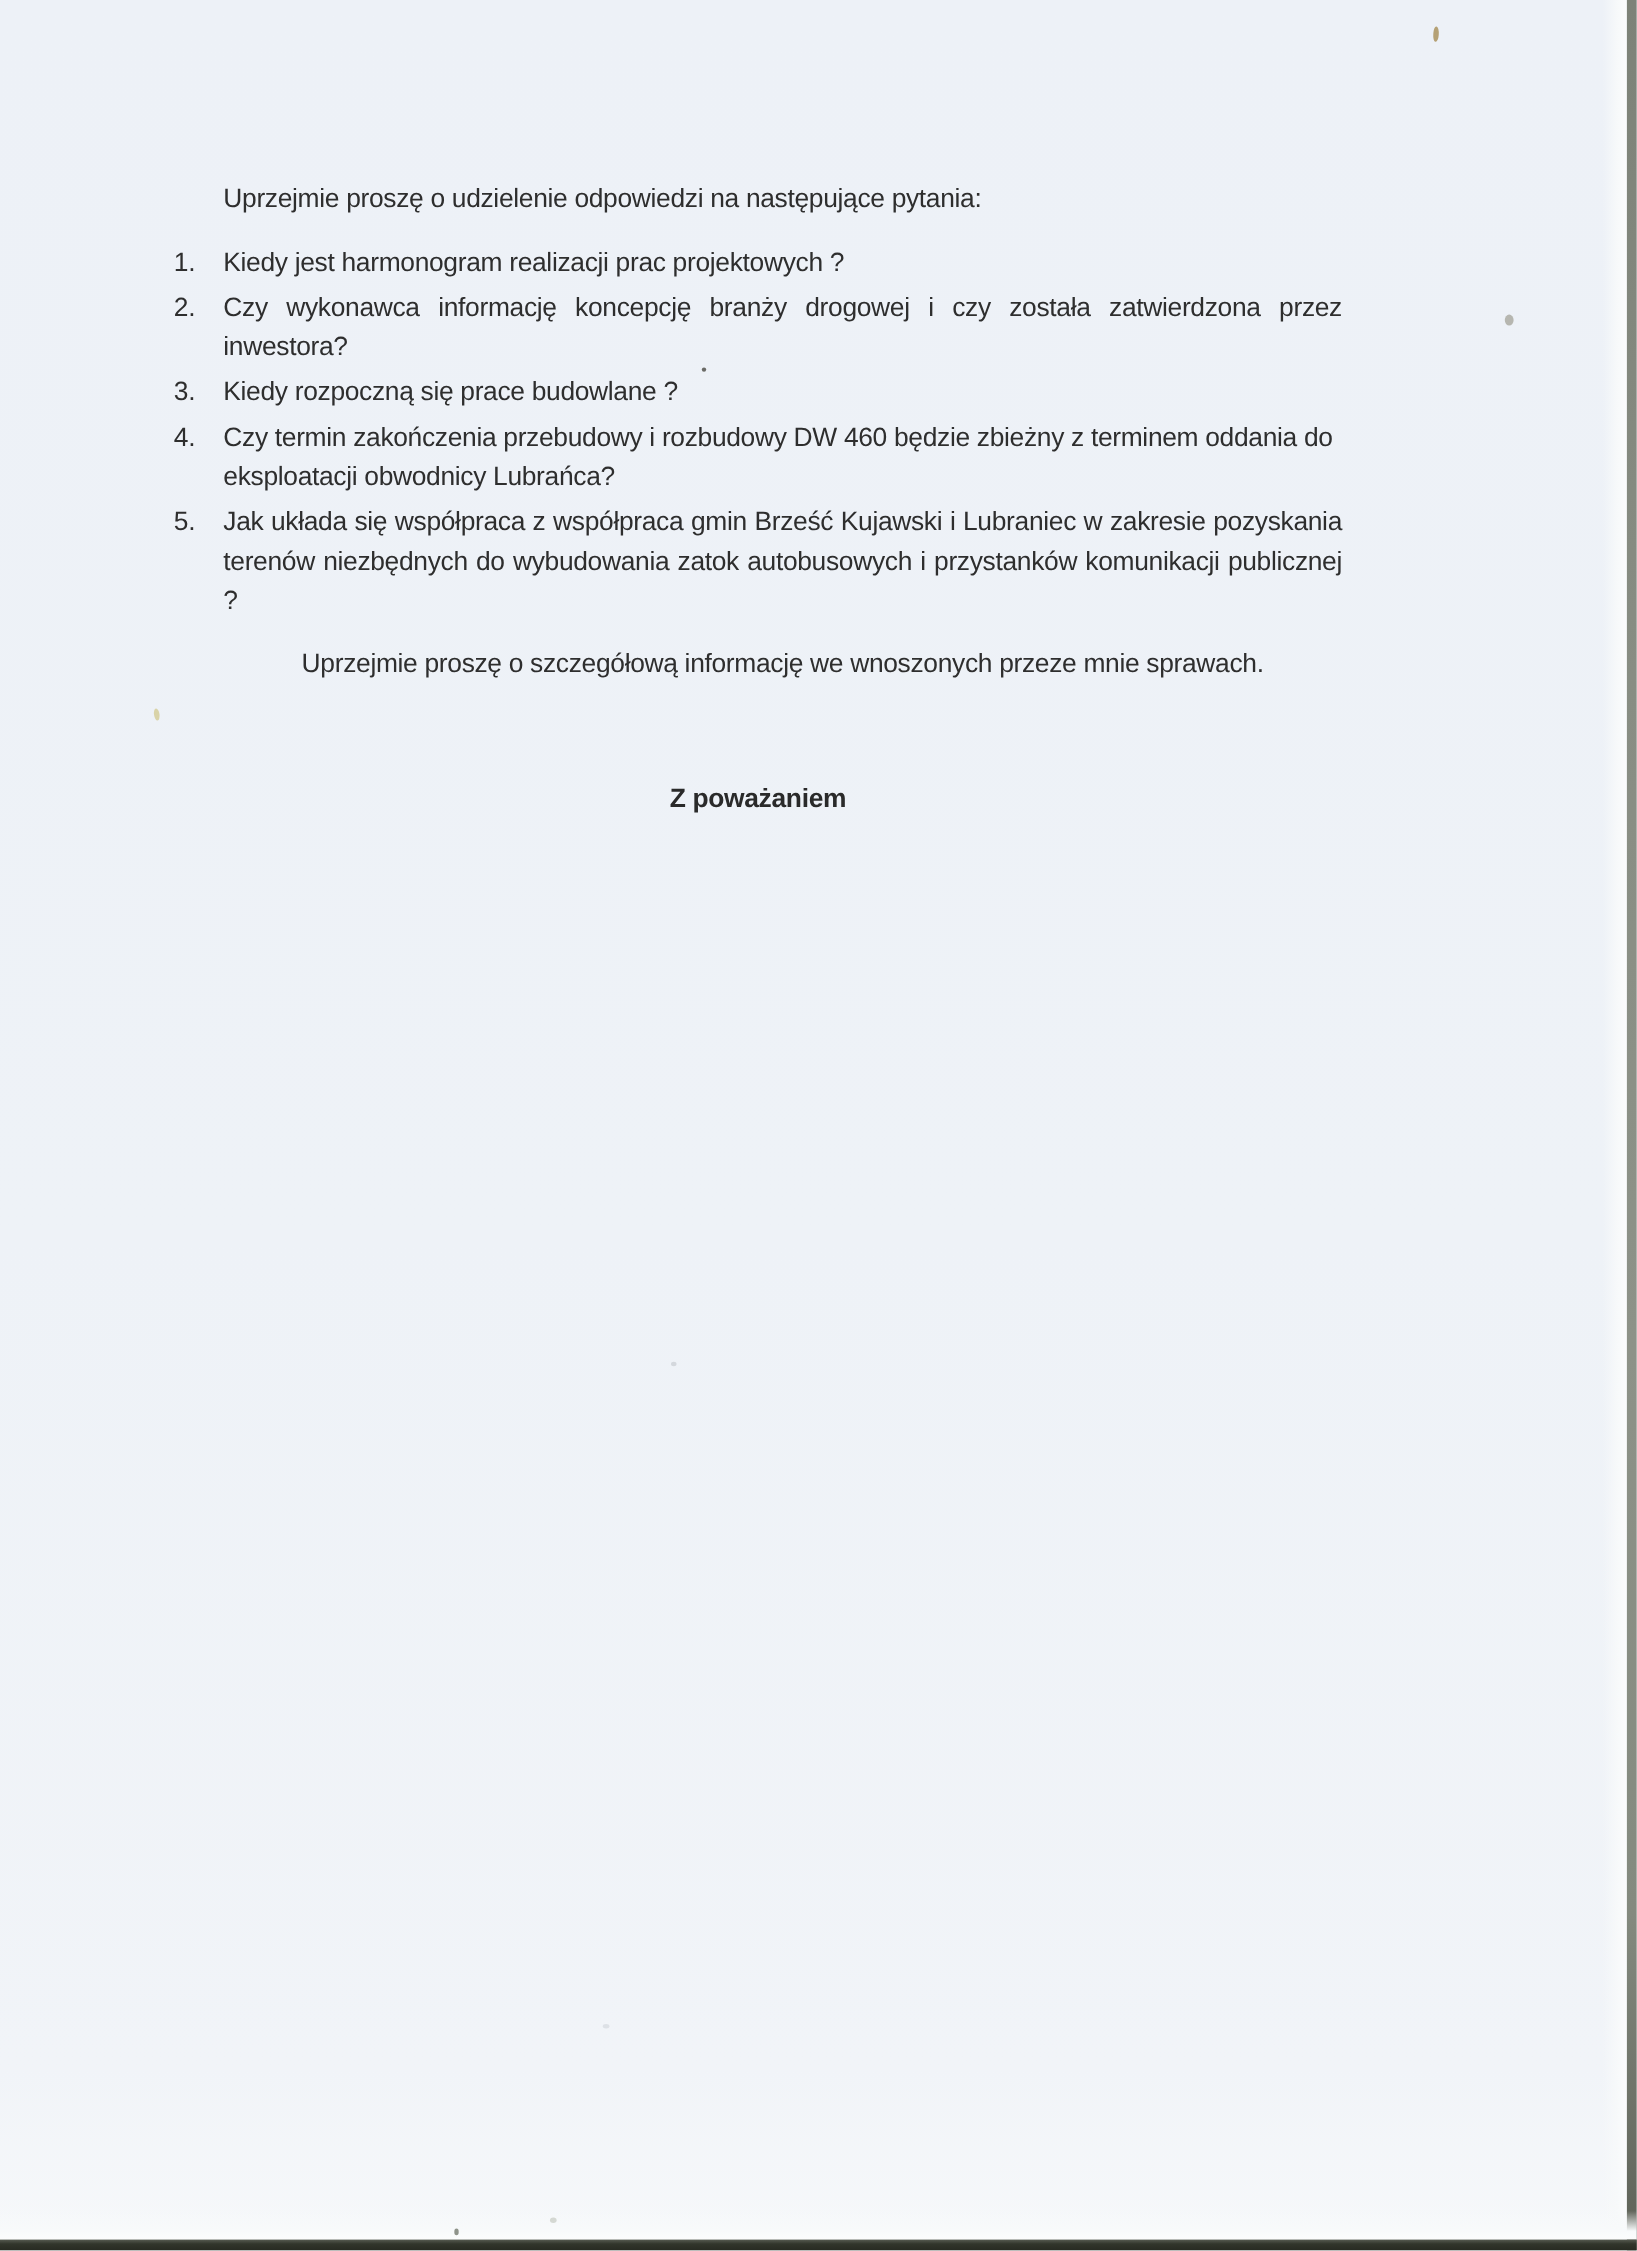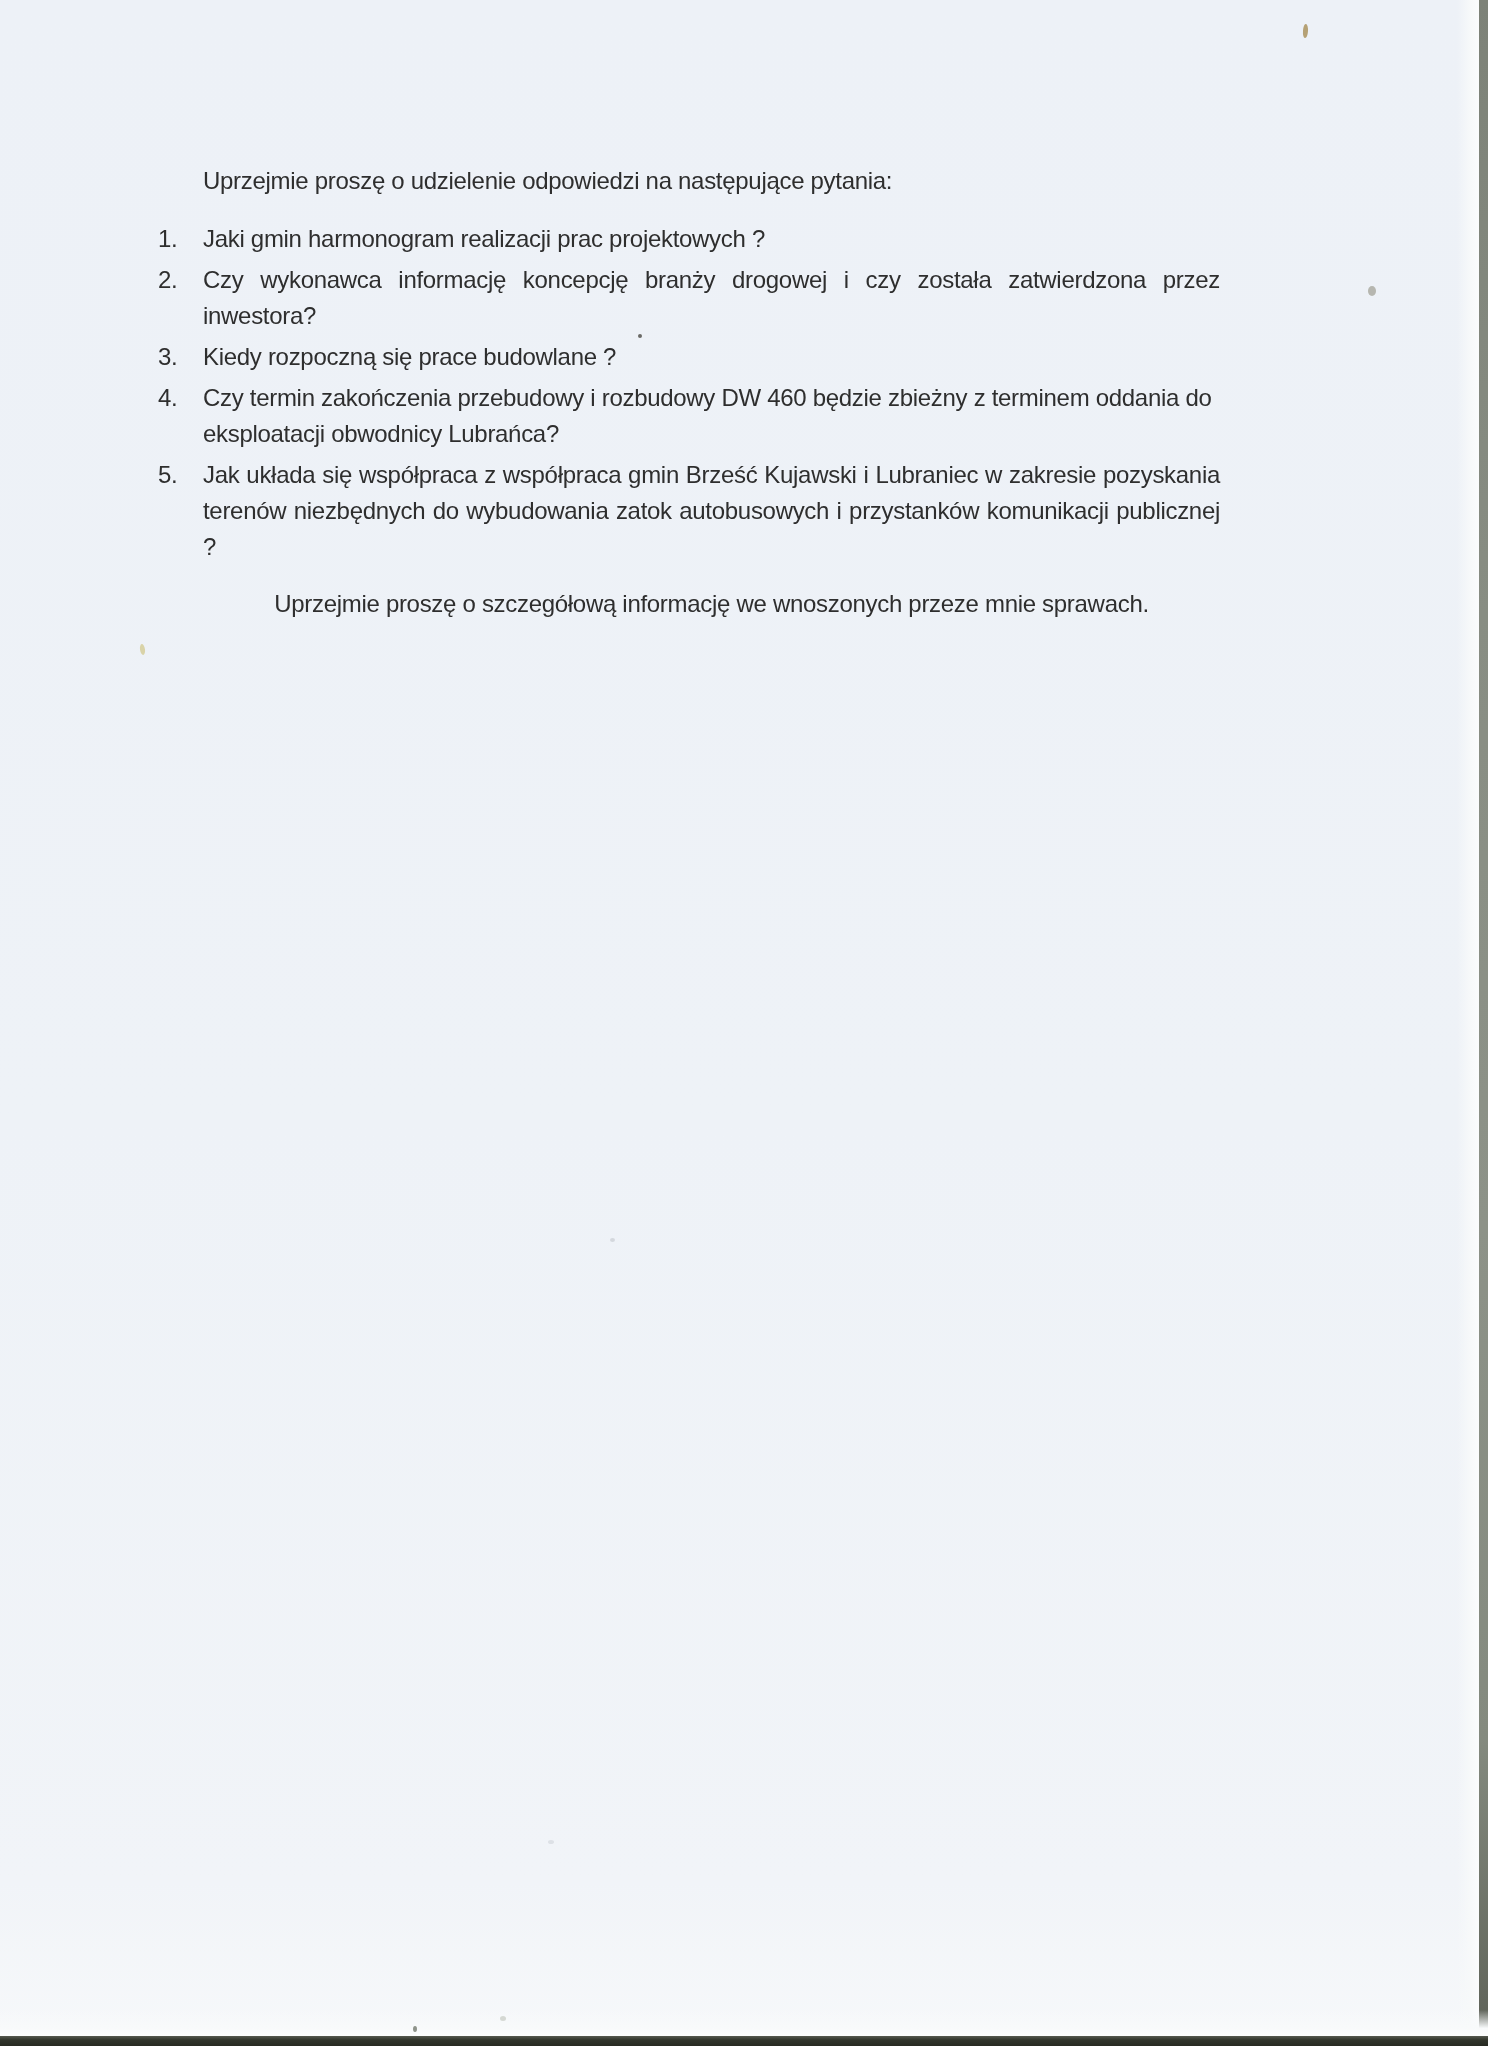--- a/index.html
+++ b/index.html
@@ -107,21 +107,21 @@
 
 <div class="page">
 
   <div class="content">
 
     <p class="intro">Uprzejmie proszę o udzielenie odpowiedzi na następujące pytania:</p>
 
     <ol class="qlist">
       <li class="qitem">
         <span class="qnum">1.</span>
-        <span class="qtext">Jaki gmin harmonogram realizacji prac projektowych ?</span>
+        <span class="qtext">Kiedy jest harmonogram realizacji prac projektowych ?</span>
       </li>
       <li class="qitem">
         <span class="qnum">2.</span>
         <span class="qtext justify">Czy wykonawca informację koncepcję branży drogowej i czy została zatwierdzona przez inwestora?</span>
       </li>
       <li class="qitem">
         <span class="qnum">3.</span>
         <span class="qtext">Kiedy rozpoczną się prace budowlane ?</span>
       </li>
       <li class="qitem">
@@ -130,20 +130,21 @@
       </li>
       <li class="qitem">
         <span class="qnum">5.</span>
         <span class="qtext justify">Jak układa się współpraca z współpraca gmin Brześć Kujawski i Lubraniec w zakresie pozyskania terenów niezbędnych do wybudowania zatok autobusowych i przystanków komunikacji publicznej ?</span>
       </li>
     </ol>
 
     <p class="closing">Uprzejmie proszę o szczegółową informację we wnoszonych przeze mnie sprawach.</p>
 
     <div class="signblock">
+      <p class="signoff">Z poważaniem</p>
     </div>
 
   </div>
 
   <div class="edge-right-light"></div>
   <div class="edge-right-dark"></div>
   <div class="edge-bottom-light"></div>
   <div class="edge-bottom-dark"></div>
 
   <div class="speck speck-a"></div>

